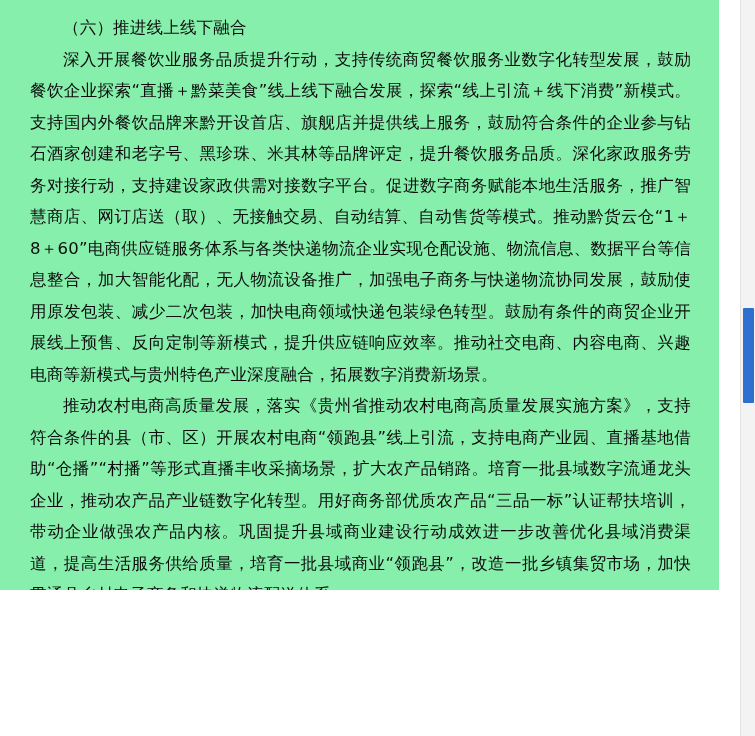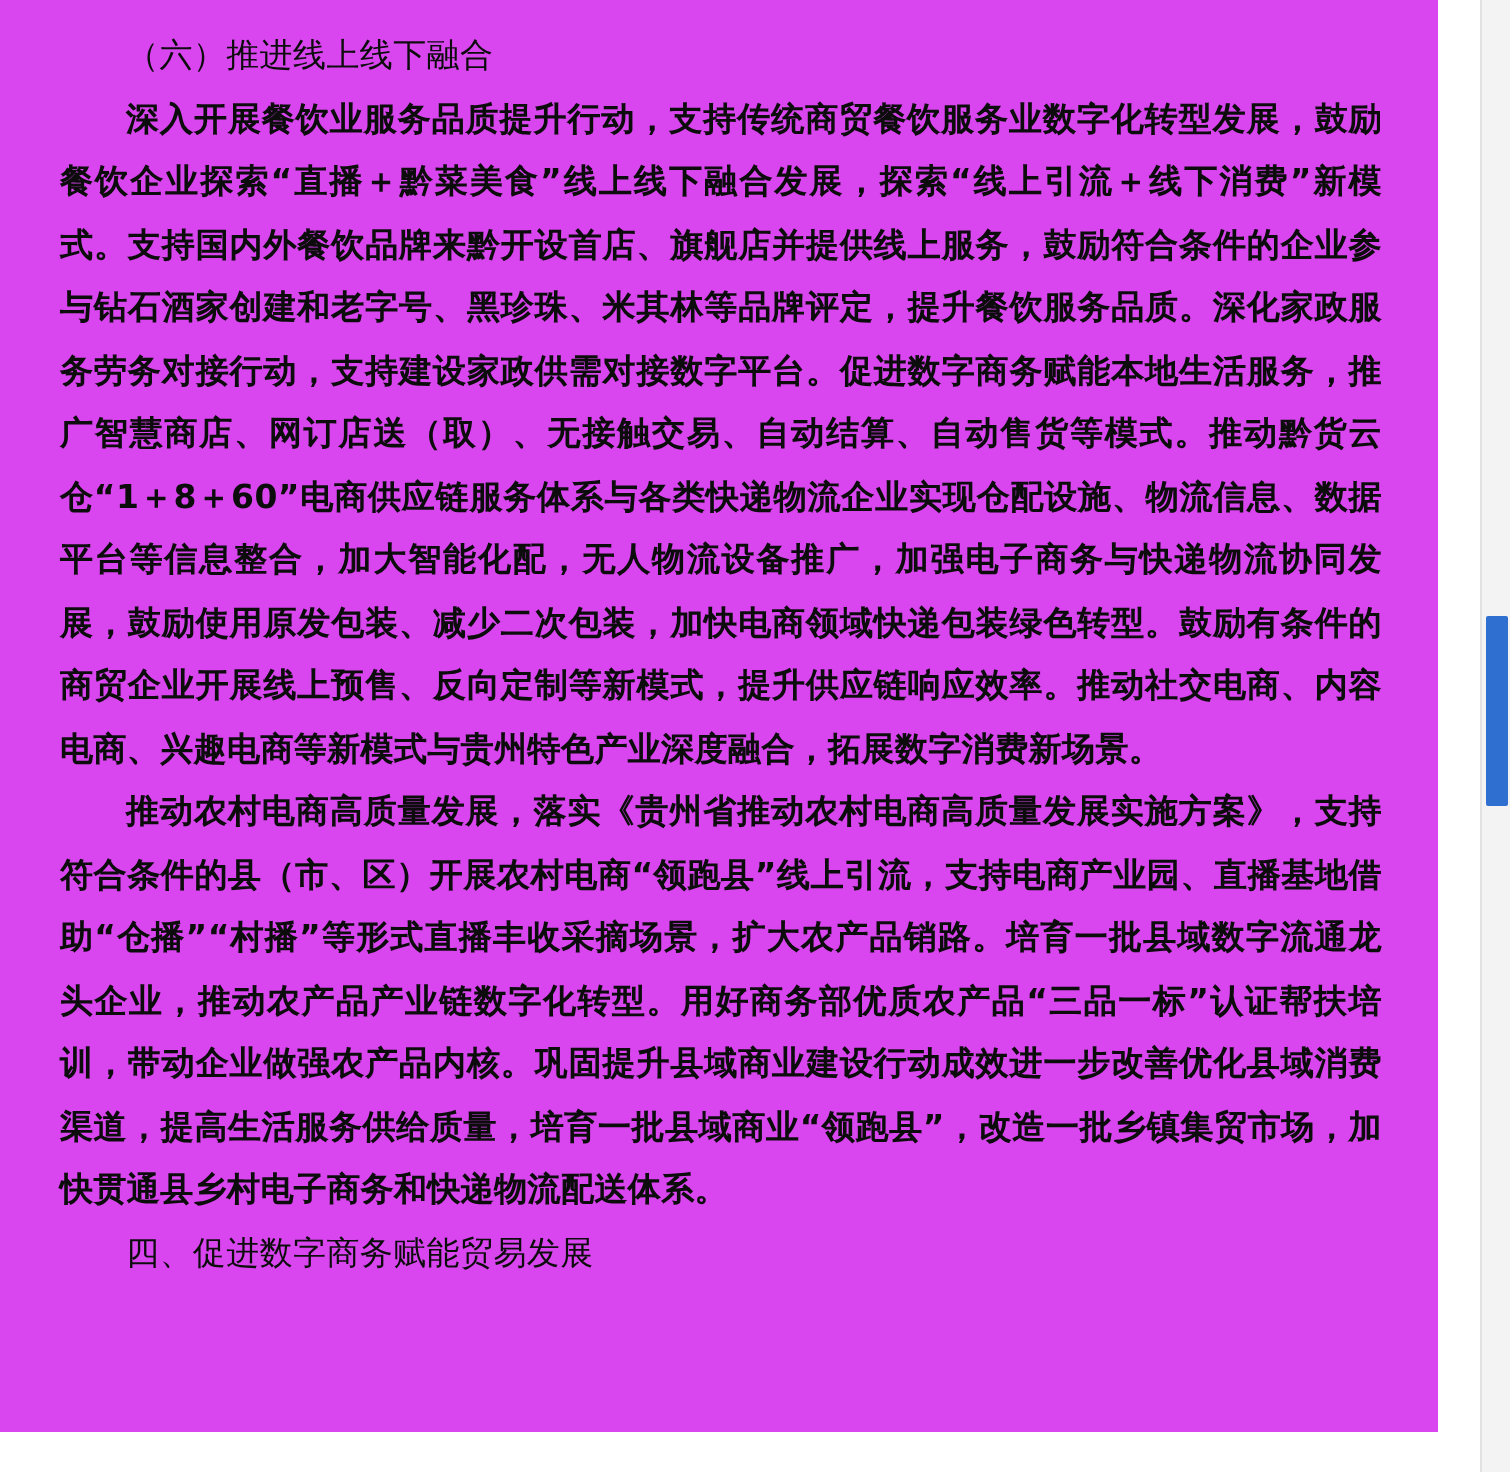--- a/index.html
+++ b/index.html
@@ -12,40 +12,39 @@
     height: 736px;
     overflow: hidden;
     font-family: "DejaVu Sans", "Liberation Sans", sans-serif;
     position: relative;
   }
   #page {
     position: absolute;
     left: 0;
     top: 0;
     width: 719px;
-    height: 716px;
-    background: #d946ef;
+    height: 590px;
+    background: #86efac;
     overflow: hidden;
   }
   .doc-body {
     padding: 12px 28px 0 30px;
     box-sizing: border-box;
   }
   p {
     margin: 0;
     font-size: 16.5px;
     line-height: 31.5px;
     color: #0c0c0c;
     text-align: justify;
     text-justify: inter-ideograph;
     letter-spacing: 0.2px;
   }
   p.indent {
     text-indent: 2em;
-    font-weight: bold;
   }
   p.heading {
     text-indent: 2em;
   }
   
   #scroll-track {
     position: absolute;
     right: 0;
     top: 0;
     width: 14px;

